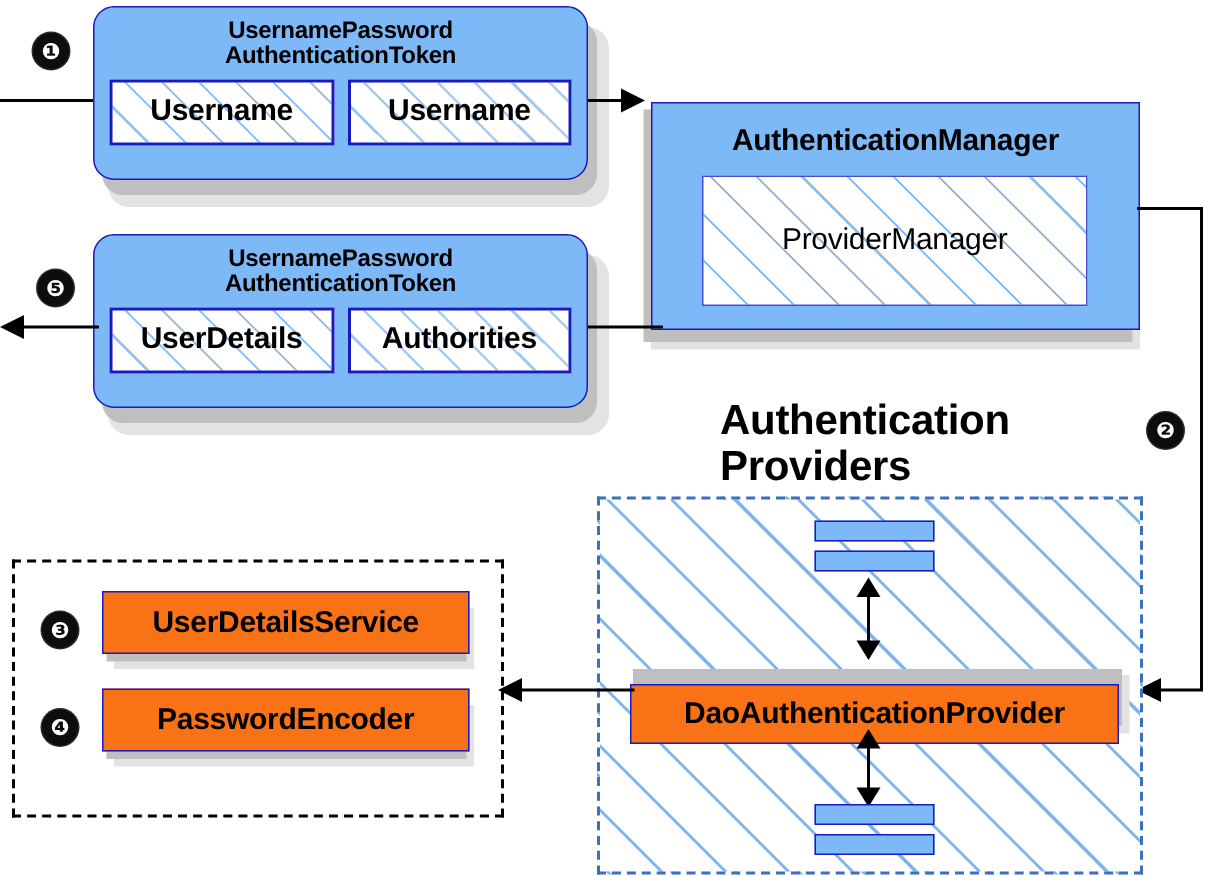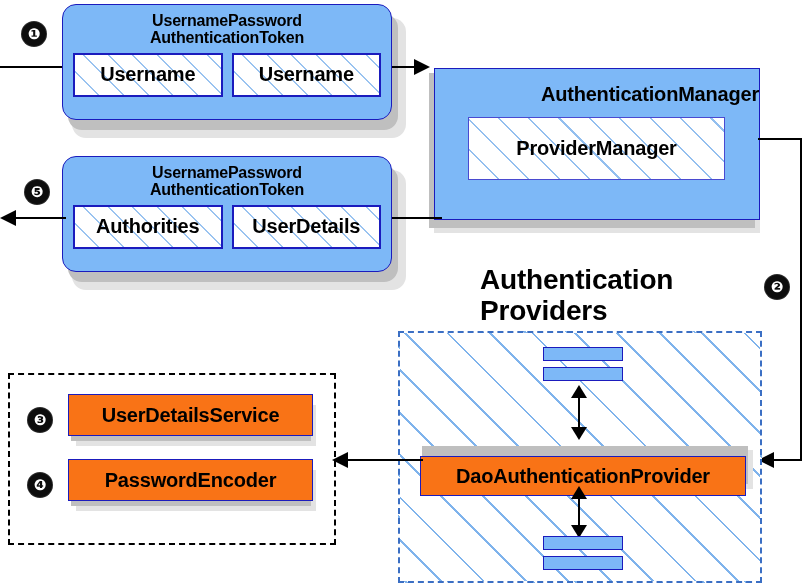--- a/index.html
+++ b/index.html
@@ -74,46 +74,46 @@
   }
 
   
   .mgr-card {
     position: absolute;
     background: #7db8f7;
     border: 1.5px solid #1b1bbd;
     box-sizing: border-box;
   }
   .mgr-title {
-    text-align: right;
+    text-align: center;
     font-weight: bold;
     font-size: 20px;
     color: #000;
     padding-top: 14px;
     letter-spacing: -0.2px;
   }
   .mgr-inner {
     position: absolute;
     left: 33px;
     top: 48px;
     right: 34px;
-    height: 63px;
+    height: 87px;
     border: 1px solid #4a4ad0;
     box-sizing: border-box;
     background:
       repeating-linear-gradient(45deg,
         rgba(255,255,255,0) 0px,
         rgba(255,255,255,0) 20px,
         rgba(120,175,235,0.8) 20px,
         rgba(120,175,235,0.8) 21.5px),
       #ffffff;
     display: flex;
     align-items: center;
     justify-content: center;
-    font-weight: bold;
+    font-weight: normal;
     font-size: 20px;
     color: #000;
     letter-spacing: -0.2px;
   }
 
   
   .blue-box {
     position: absolute;
     background: #f97316;
     border: 1.5px solid #1b1bbd;
@@ -255,22 +255,22 @@
 
   <div class="shadow-light" style="left:72px; top:170px; width:334px; height:120px; border-radius:14px;"></div>
   <div class="shadow-lg" style="left:68px; top:166px; width:330px; height:116px; border-radius:14px;"></div>
 
   <div class="token-card" style="left:62px; top:156px; width:330px; height:116px;">
     <div class="token-title">
       <div>UsernamePassword</div>
       <div>AuthenticationToken</div>
     </div>
     <div class="token-slots">
+      <div class="slot">UserDetails</div>
       <div class="slot">Authorities</div>
-      <div class="slot">UserDetails</div>
     </div>
   </div>
 
   <div class="hline" style="left:392px; top:217px; width:50px;"></div>
   <div class="hline" style="left:16px; top:217px; width:50px;"></div>
   <div class="arrow-l" style="left:0px; top:210px;"></div>
 
   <div class="hline" style="left:758px; top:138px; width:44px;"></div>
   <div class="vline" style="left:800px; top:138px; height:322px;"></div>
   <div class="hline" style="left:772px; top:459px; width:30px;"></div>

